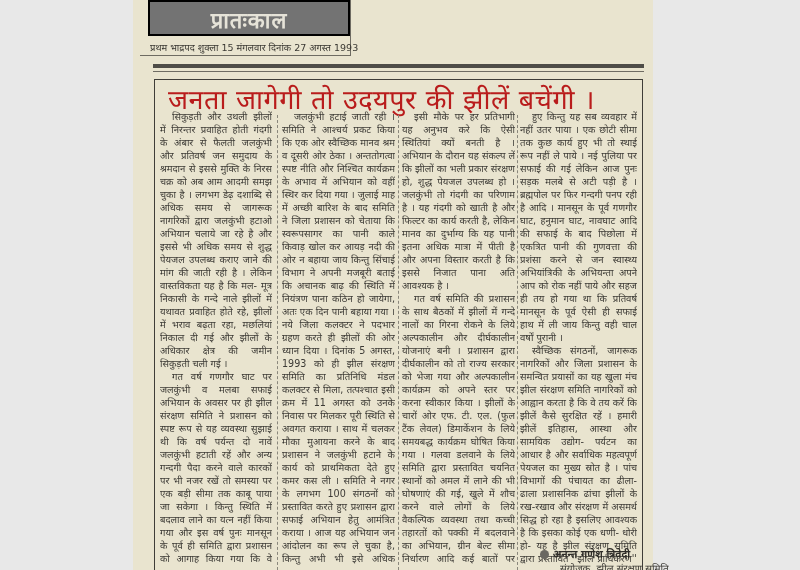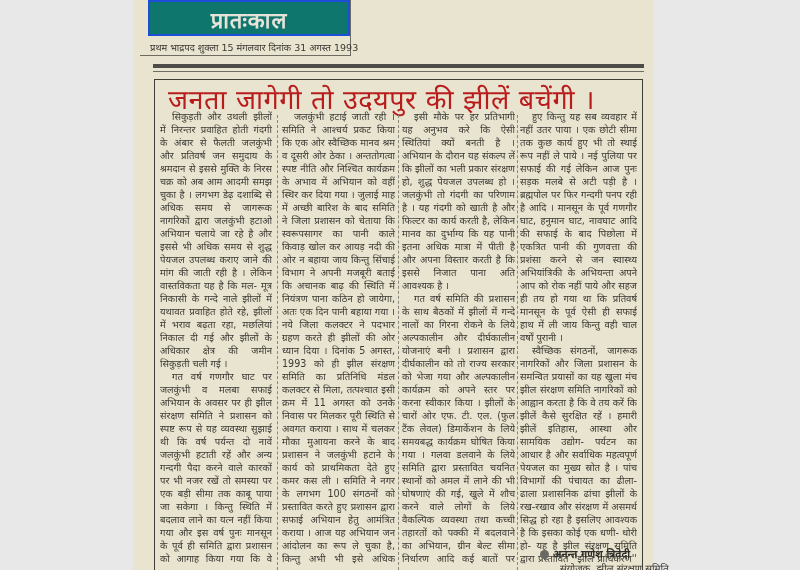--- a/index.html
+++ b/index.html
@@ -3,21 +3,21 @@
 <meta charset="utf-8">
 <style>
   html, body { margin:0; padding:0; }
   body { width:800px; height:570px; background:#e8e8e8; position:relative; overflow:hidden;
          font-family:"DejaVu Sans", sans-serif; }
   .paper { position:absolute; left:133px; top:0; width:520px; height:570px;
            background:#e9e4cf; }
   .masthead { position:absolute; left:140px; top:-8px; width:210px; height:63px;
               border-right:1px solid #6e6b62; border-bottom:1px solid #6e6b62; }
   .logo-box { position:absolute; left:148px; top:0; width:202px; height:36px;
-              background:#0f766e; border:2px solid #1d4ed8; box-sizing:border-box; }
+              background:#737373; border:2px solid #000000; box-sizing:border-box; }
   .logo-text { position:absolute; left:0; right:0; top:2px; text-align:center;
                color:#e6e3d8; font-size:22px; font-weight:bold; letter-spacing:1px; }
   .dateline { position:absolute; left:150px; top:41px; width:200px; text-align:center;
               font-size:9.5px; color:#3a3833; white-space:nowrap; }
   .rule-thick { position:absolute; left:153px; top:64px; width:491px; height:4px; background:#4e4c47; }
   .rule-thin { position:absolute; left:153px; top:71px; width:491px; height:1px; background:#6e6b62; }
   .article-box { position:absolute; left:154px; top:79px; width:489px; height:500px;
                  border:1.5px solid #3f3d38; box-sizing:border-box; }
   .headline { position:absolute; left:168px; top:80px; width:470px; font-size:27px;
               color:#b91c1c; white-space:nowrap; letter-spacing:0.5px; }
@@ -34,21 +34,21 @@
   .byline-role { position:absolute; left:560px; top:561px; font-size:10px; color:#3c3a35; white-space:nowrap; }
 </style>
 </head>
 <body>
 
 <div class="paper"></div>
 <div class="masthead"></div>
 <div class="logo-box">
   <div class="logo-text">प्रातःकाल</div>
 </div>
-<div class="dateline">प्रथम भाद्रपद शुक्ला 15 मंगलवार दिनांक 31 अगस्त 1993</div>
+<div class="dateline">प्रथम भाद्रपद शुक्ला 15 मंगलवार दिनांक 27 अगस्त 1993</div>
 <div class="rule-thick"></div>
 <div class="rule-thin"></div>
 
 <div class="article-box"></div>
 <div class="headline">जनता जागेगी तो उदयपुर की झीलें बचेंगी ।</div>
 
 <div class="col c1" style="max-height: 456px; overflow: hidden;">
   <p>सिकुड़ती और उथली झीलों में निरन्तर प्रवाहित होती गंदगी के अंबार से फैलती जलकुंभी और प्रतिवर्ष जन समुदाय के श्रमदान से इससे मुक्ति के निरस चक्र को अब आम आदमी समझ चुका है । लगभग डेढ़ दशाब्दि से अधिक समय से जागरूक नागरिकों द्वारा जलकुंभी हटाओ अभियान चलाये जा रहे है और इससे भी अधिक समय से शुद्ध पेयजल उपलब्ध कराए जाने की मांग की जाती रही है । लेकिन वास्तविकता यह है कि मल- मूत्र निकासी के गन्दे नाले झीलों में यथावत प्रवाहित होते रहे, झीलों में भराव बढ़ता रहा, मछलियां निकाल दी गई और झीलों के अधिकार क्षेत्र की जमीन सिकुड़ती चली गई ।</p>
   <p>गत वर्ष गणगौर घाट पर जलकुंभी व मलबा सफाई अभियान के अवसर पर ही झील संरक्षण समिति ने प्रशासन को स्पष्ट रूप से यह व्यवस्था सुझाई थी कि वर्ष पर्यन्त दो नावें जलकुंभी हटाती रहें और अन्य गन्दगी पैदा करने वाले कारकों पर भी नजर रखें तो समस्या पर एक बड़ी सीमा तक काबू पाया जा सकेगा । किन्तु स्थिति में बदलाव लाने का यत्न नहीं किया गया और इस वर्ष पुनः मानसून के पूर्व ही समिति द्वारा प्रशासन को आगाह किया गया कि वे अपनी पहल पर सीमित क्षेत्र व अल्प मात्रा में फैली जलकुंभी निकाल बाहर करें । झील संरक्षण समिति की माह मई की बैठक में कुछ उत्साही सदस्यों ने सफाई अभियान का जिम्मा लिया, उप समिति गठित की गई और अभियान शुरू किया गया लेकिन प्रशासन उदासीन रहा, सिर्फ नगर परिषद द्वारा वजन के आधार पर ठेके द्वारा</p>
 </div>

